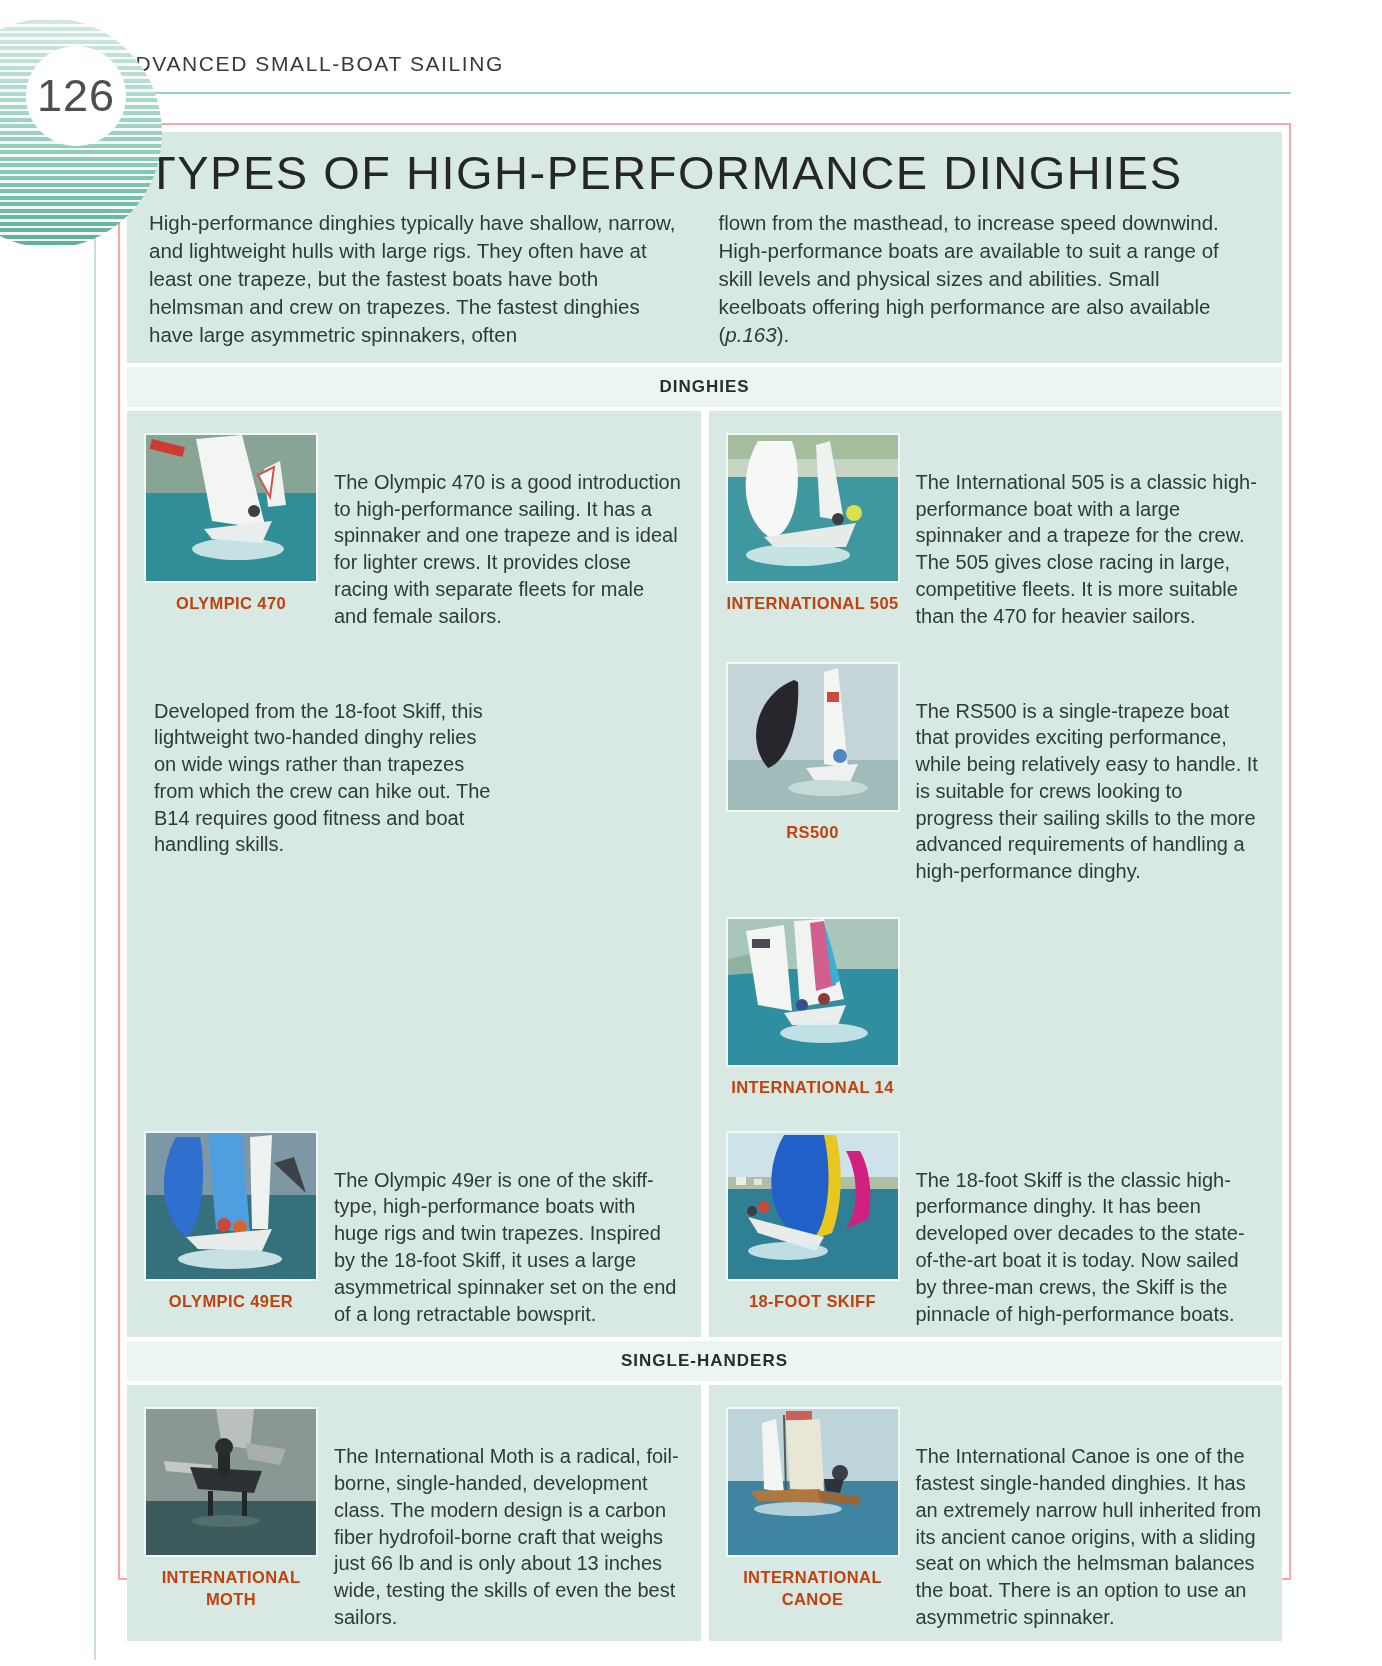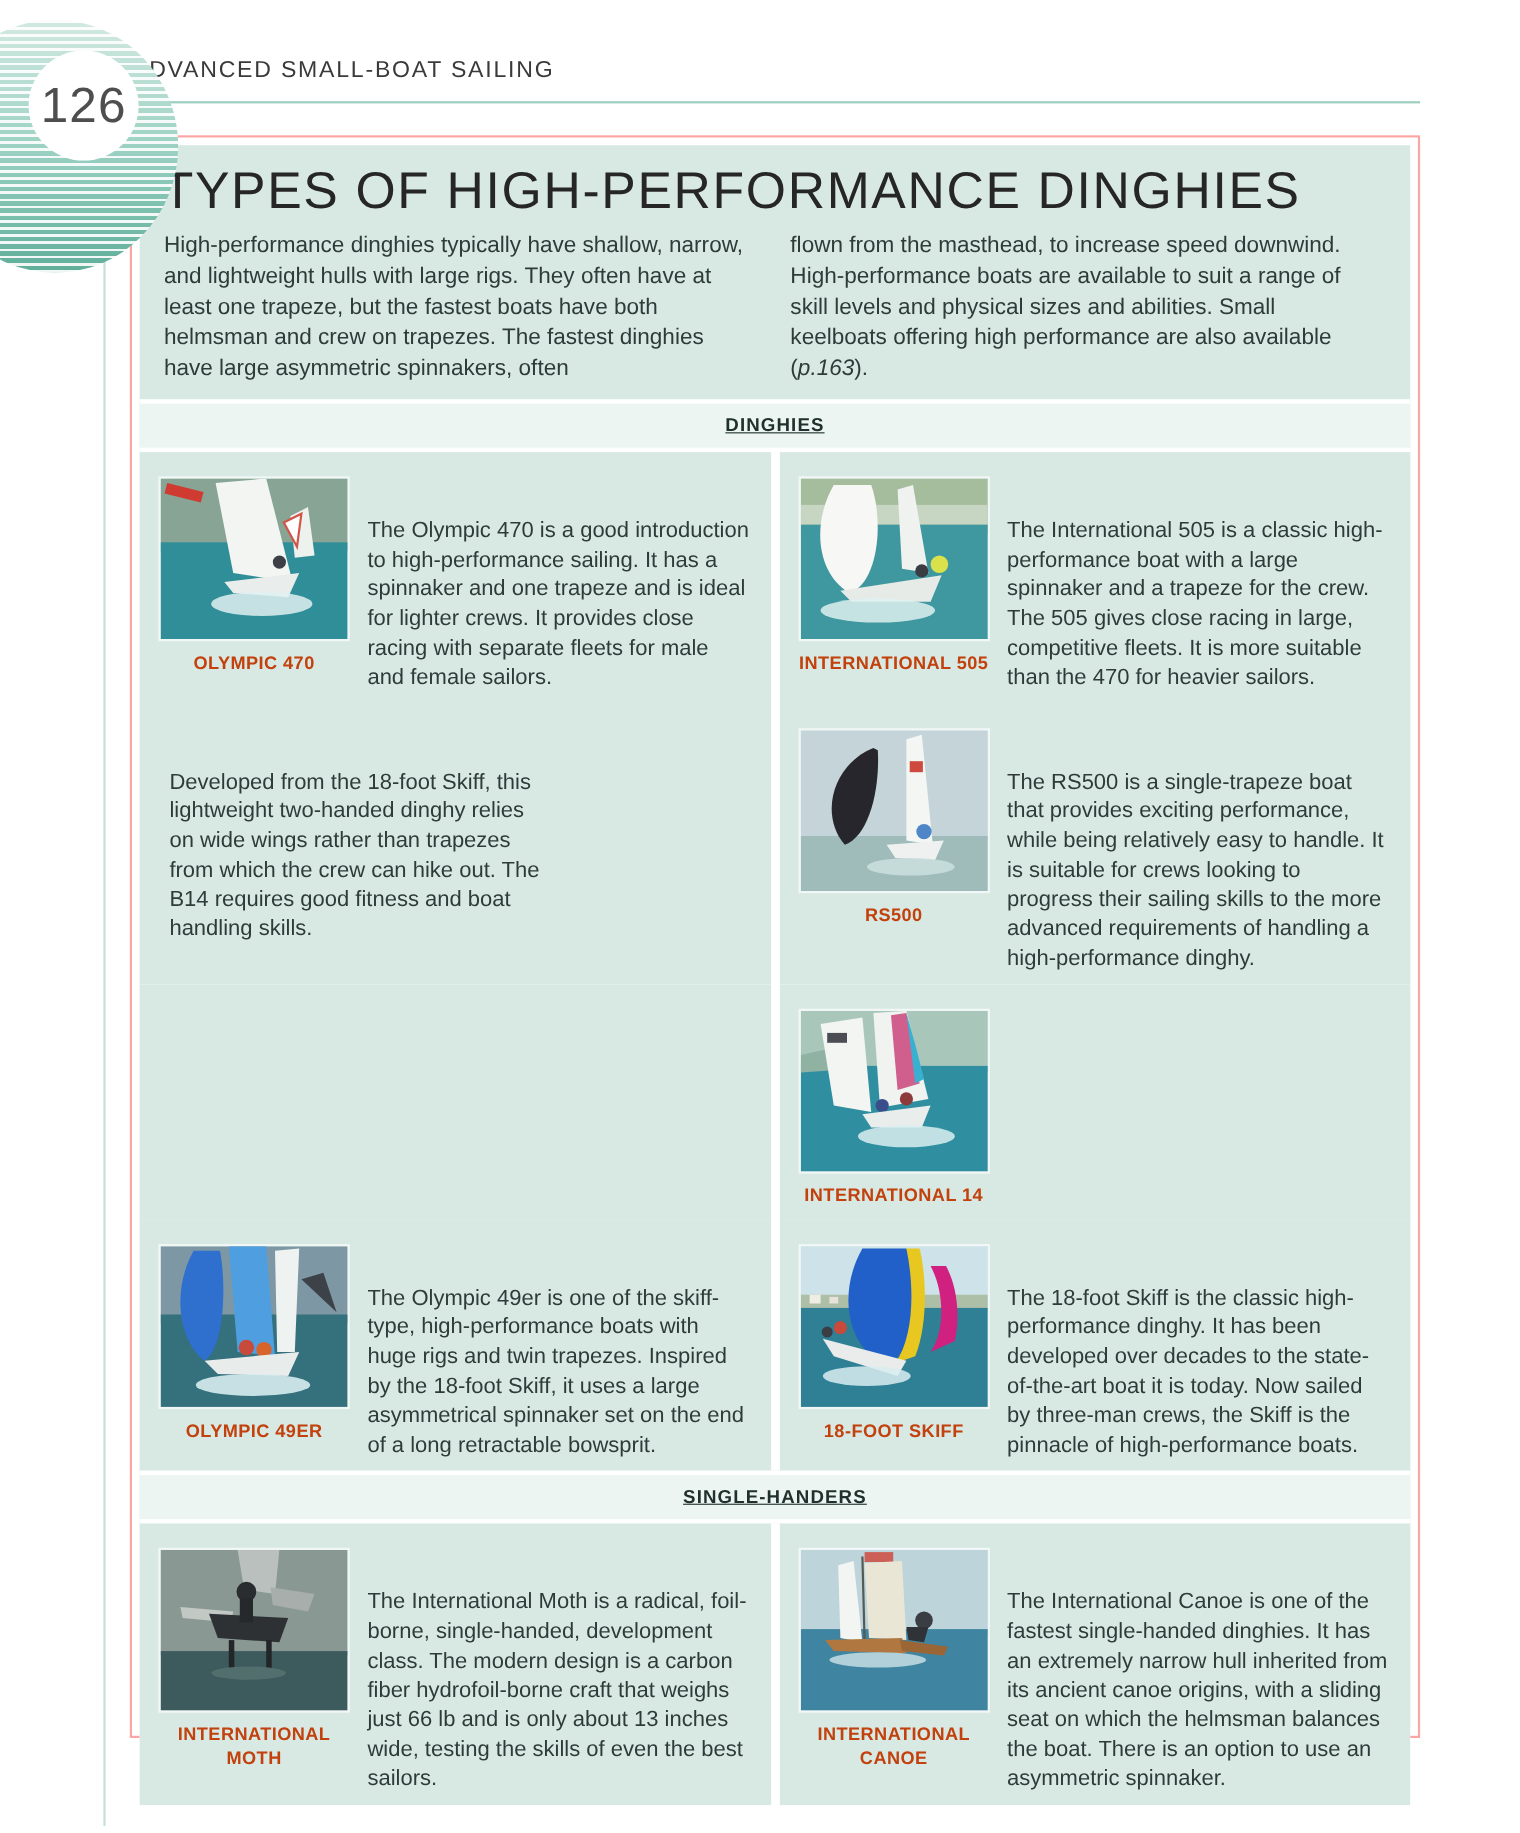--- a/index.html
+++ b/index.html
@@ -40,21 +40,21 @@
   }
   .intro{
     display:grid;grid-template-columns:1fr 1fr;column-gap:36px;
     margin:6px 30px 14px 22px;font-size:20.5px;line-height:1.36;color:#2e3b38;
   }
   .intro p{margin:0;}
   .intro .pref{font-style:italic;}
   .section-band{
     background:#ecf5f2;border-top:4px solid #ffffff;border-bottom:4px solid #ffffff;
     text-align:center;padding:10px 0;font-weight:700;font-size:17px;
-    letter-spacing:1px;color:#20302c;text-decoration:underline;
+    letter-spacing:1px;color:#20302c;
   }
   .entries{
     display:grid;grid-template-columns:1fr 1fr;column-gap:8px;background:#ffffff;
   }
   .entries.grow{flex:1;}
   .entry{background:#d8e9e4;display:flex;align-items:flex-start;padding:22px 10px 10px 14px;box-sizing:border-box;}
   .entry figure{margin:0;width:180px;flex:none;text-align:center;}
   .photo{
     width:170px;height:146px;margin:0 auto;border:2px solid rgba(255,255,255,.65);box-sizing:content-box;
   }

